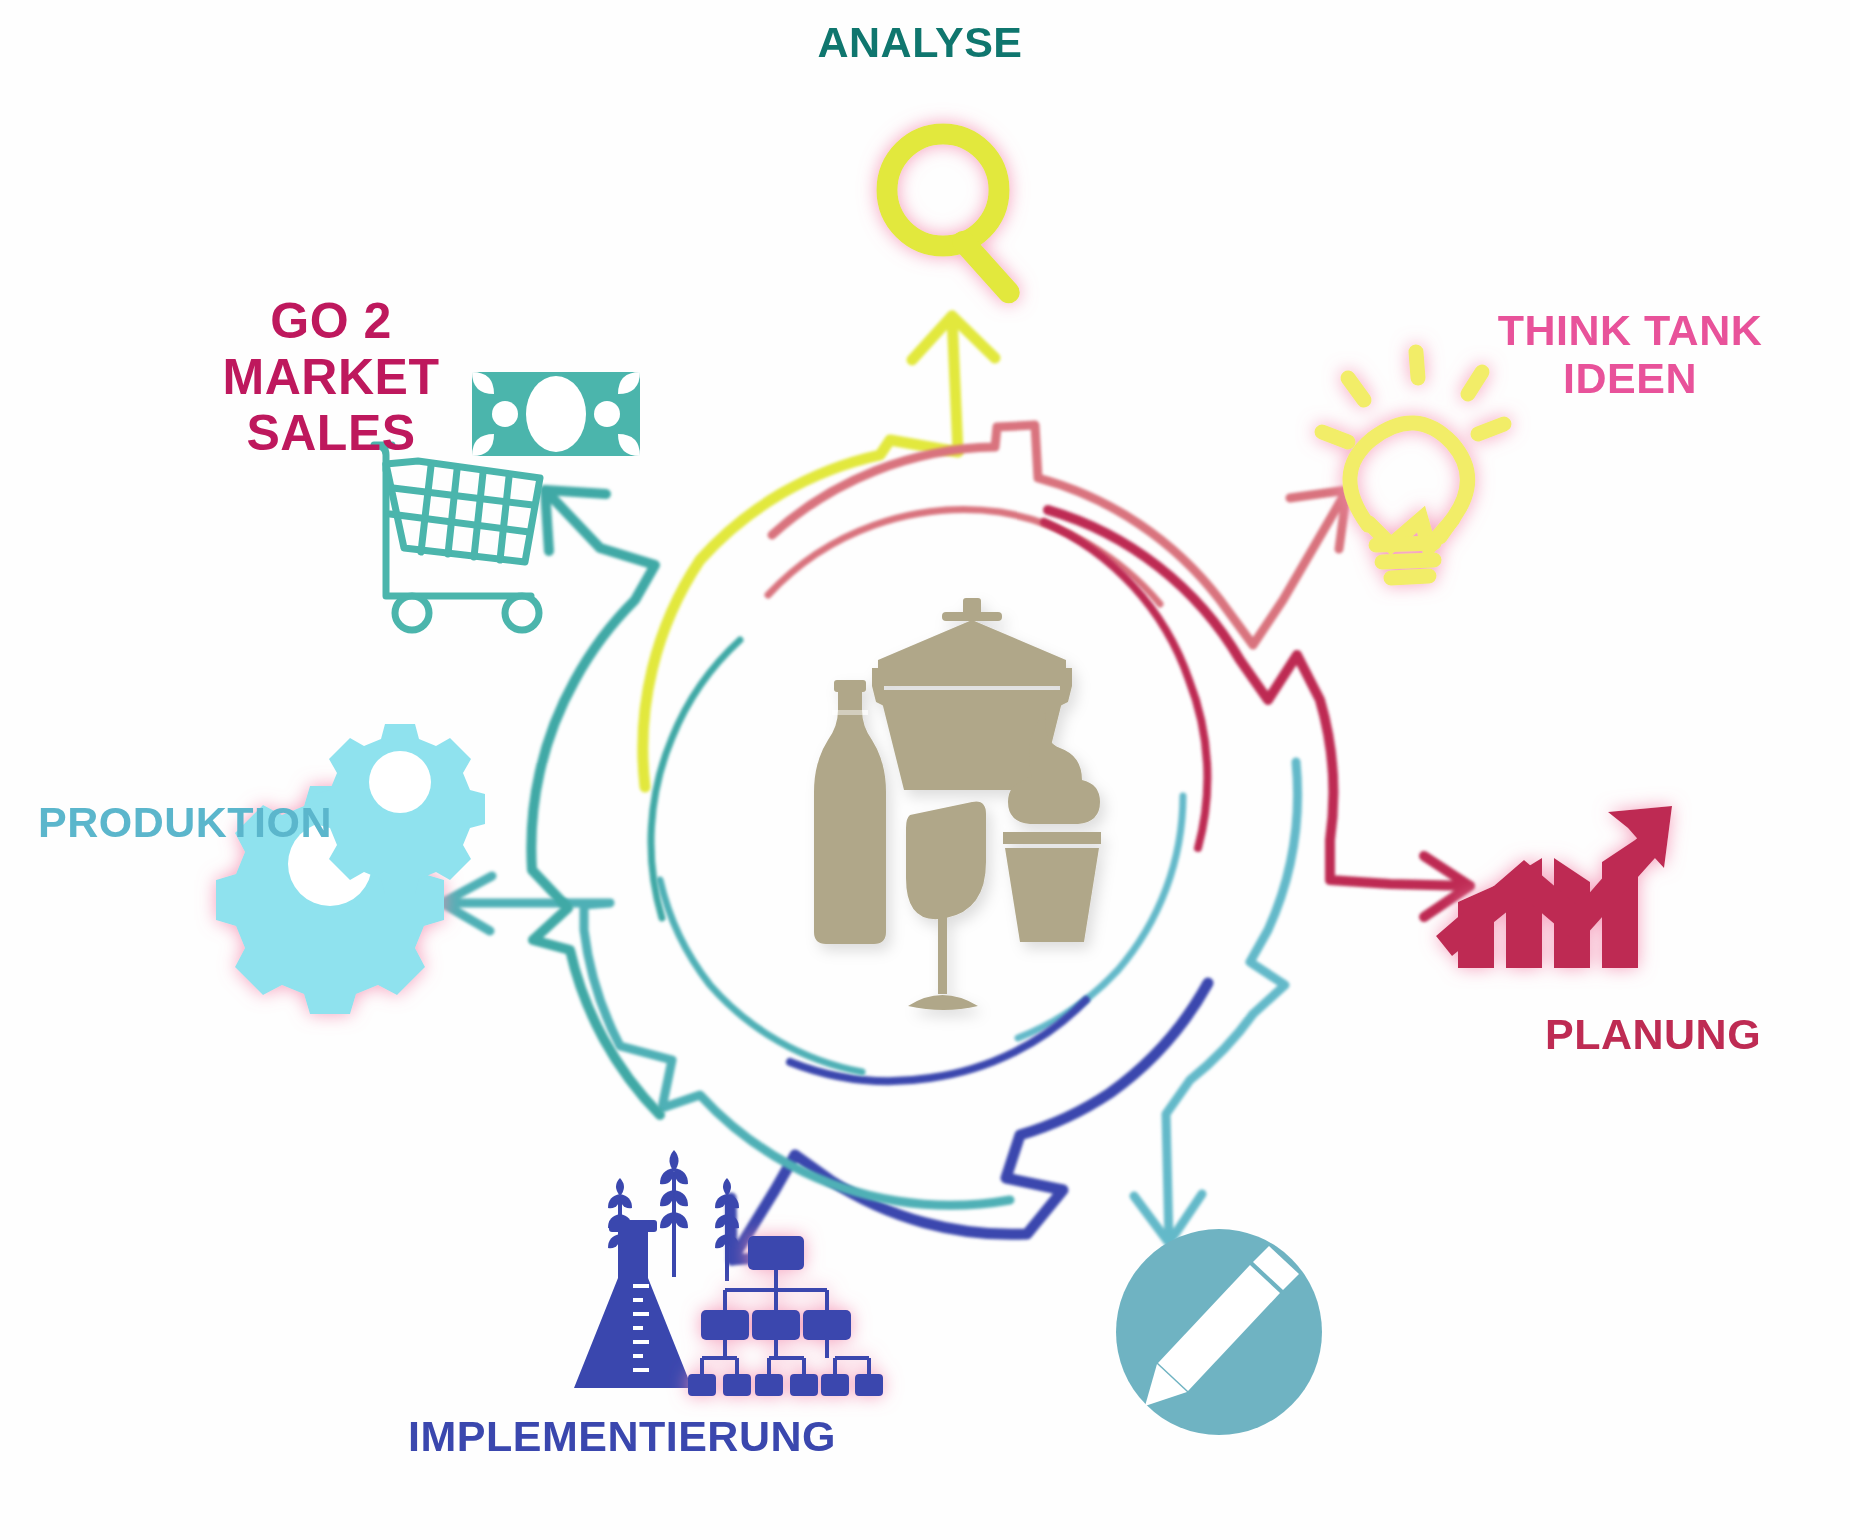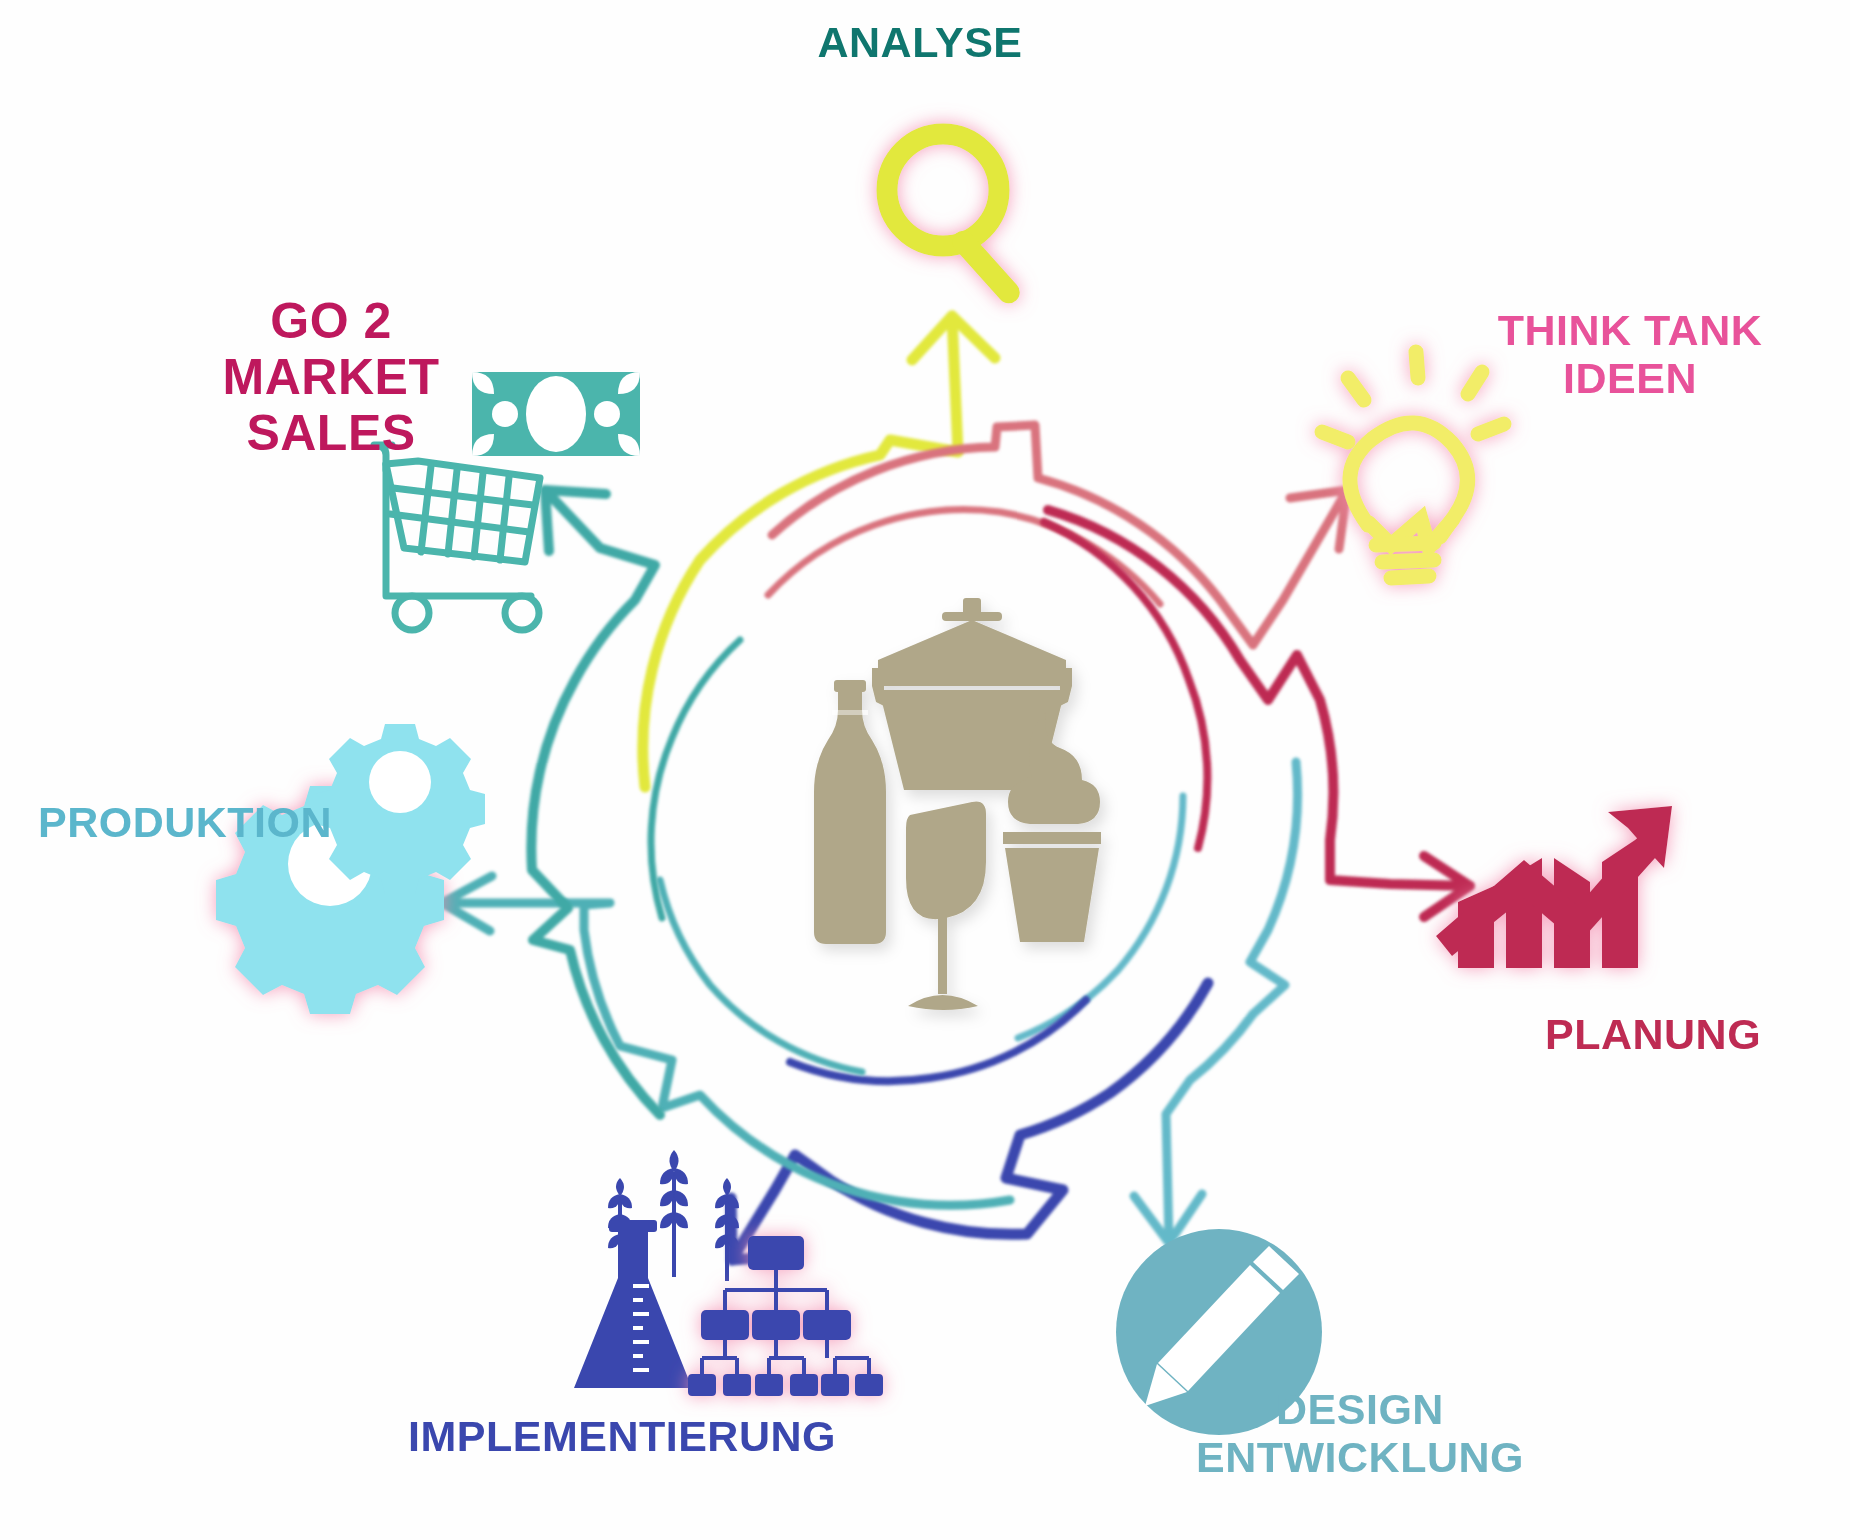--- a/index.html
+++ b/index.html
@@ -340,22 +340,20 @@
     </g>
   </svg>
 
   <div class="lbl c" style="left:760px;top:18px;width:320px;font-size:43px;color:#0f766e;">ANALYSE</div>
 
   <div class="lbl c" style="left:1440px;top:290px;width:380px;font-size:43px;color:#E8529A;margin-top:16px;">THINK TANK
 IDEEN</div>
 
   <div class="lbl l" style="left:1545px;top:1010px;width:300px;font-size:43px;color:#BE2B53;">PLANUNG</div>
 
-  <div class="lbl c" style="left:1160px;top:1385px;width:400px;font-size:43px;color:#6FB3C2;">DESIGN
-ENTWICKLUNG</div>
 
   <div class="lbl l" style="left:38px;top:798px;width:330px;font-size:43px;color:#5BB6CC;">PRODUKTION</div>
 
   <div class="lbl l" style="left:408px;top:1412px;width:520px;font-size:43px;color:#3A47AE;">IMPLEMENTIERUNG</div>
 
   <div class="lbl c" style="left:156px;top:293px;width:350px;font-size:50px;color:#be185d;">GO 2 MARKET
 SALES</div>
 
 </div>
 

